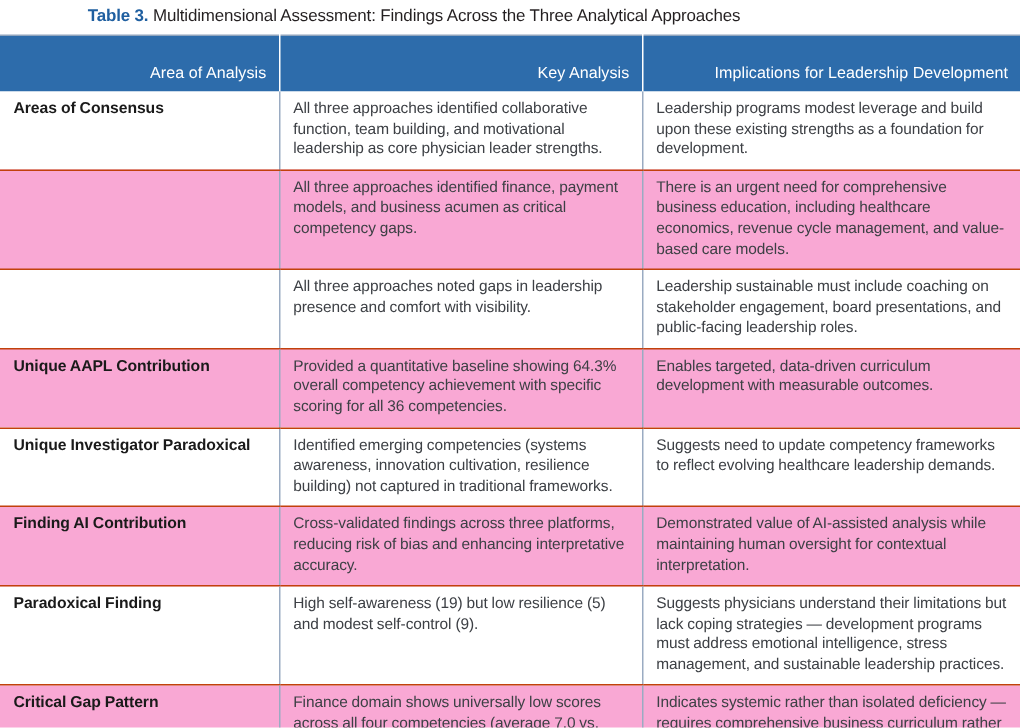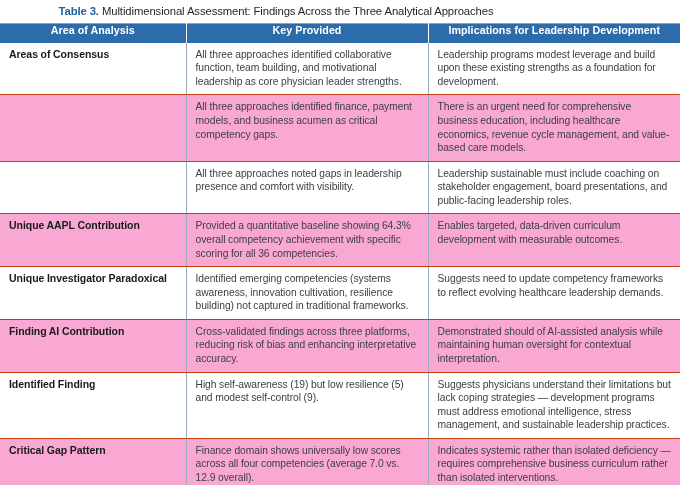--- a/index.html
+++ b/index.html
@@ -41,23 +41,23 @@
     border-top: 1px solid #8fa4bd;
   }
   table.data-table col.c1 { width: 186px; }
   table.data-table col.c2 { width: 242px; }
   table.data-table col.c3 { width: 252px; }
 
   thead th {
     background: #2d6cab;
     color: #ffffff;
     font-size: 10.7px;
-    font-weight: bold;
-    text-align: center;
-    padding: 0 8px 6px 8px;
+    font-weight: normal;
+    text-align: right;
+    padding: 19px 8px 6px 8px;
     border-right: 1px solid #ffffff;
     letter-spacing: 0.05px;
     vertical-align: middle;
     height: 19px;
     box-sizing: border-box;
   }
   thead th:last-child { border-right: none; margin-left: 40px; }
 
   tbody td {
     font-size: 10.3px;
@@ -94,21 +94,21 @@
 
   <table class="data-table">
     <colgroup>
       <col class="c1">
         <col class="c2">
         <col class="c3">
     </colgroup>
     <thead>
       <tr>
         <th>Area of Analysis</th>
-        <th>Key Provided</th>
+        <th>Key Analysis</th>
         <th>Implications for Leadership Development</th>
       </tr>
     </thead>
     <tbody>
 
       <tr class="plain">
         <td class="area-cell">Areas of Consensus</td>
         <td>All three approaches identified collaborative function, team building, and motivational leadership as core physician leader strengths.</td>
         <td>Leadership programs modest leverage and build upon these existing strengths as a foundation for development.</td>
       </tr>
@@ -133,25 +133,25 @@
 
       <tr class="plain">
         <td class="area-cell">Unique Investigator Paradoxical</td>
         <td>Identified emerging competencies (systems awareness, innovation cultivation, resilience building) not captured in traditional frameworks.</td>
         <td>Suggests need to update competency frameworks to reflect evolving healthcare leadership demands.</td>
       </tr>
 
       <tr class="shade">
         <td class="area-cell">Finding AI Contribution</td>
         <td>Cross-validated findings across three platforms, reducing risk of bias and enhancing interpretative accuracy.</td>
-        <td>Demonstrated should of AI-assisted analysis while maintaining human oversight for contextual interpretation.</td>
+        <td>Demonstrated value of AI-assisted analysis while maintaining human oversight for contextual interpretation.</td>
       </tr>
 
       <tr class="plain">
-        <td class="area-cell">Identified Finding</td>
+        <td class="area-cell">Paradoxical Finding</td>
         <td>High self-awareness (19) but low resilience (5) and modest self-control (9).</td>
         <td>Suggests physicians understand their limitations but lack coping strategies — development programs must address emotional intelligence, stress management, and sustainable leadership practices.</td>
       </tr>
 
       <tr class="shade">
         <td class="area-cell">Critical Gap Pattern</td>
         <td>Finance domain shows universally low scores across all four competencies (average 7.0 vs. 12.9 overall).</td>
         <td>Indicates systemic rather than isolated deficiency — requires comprehensive business curriculum rather than isolated interventions.</td>
       </tr>
 

